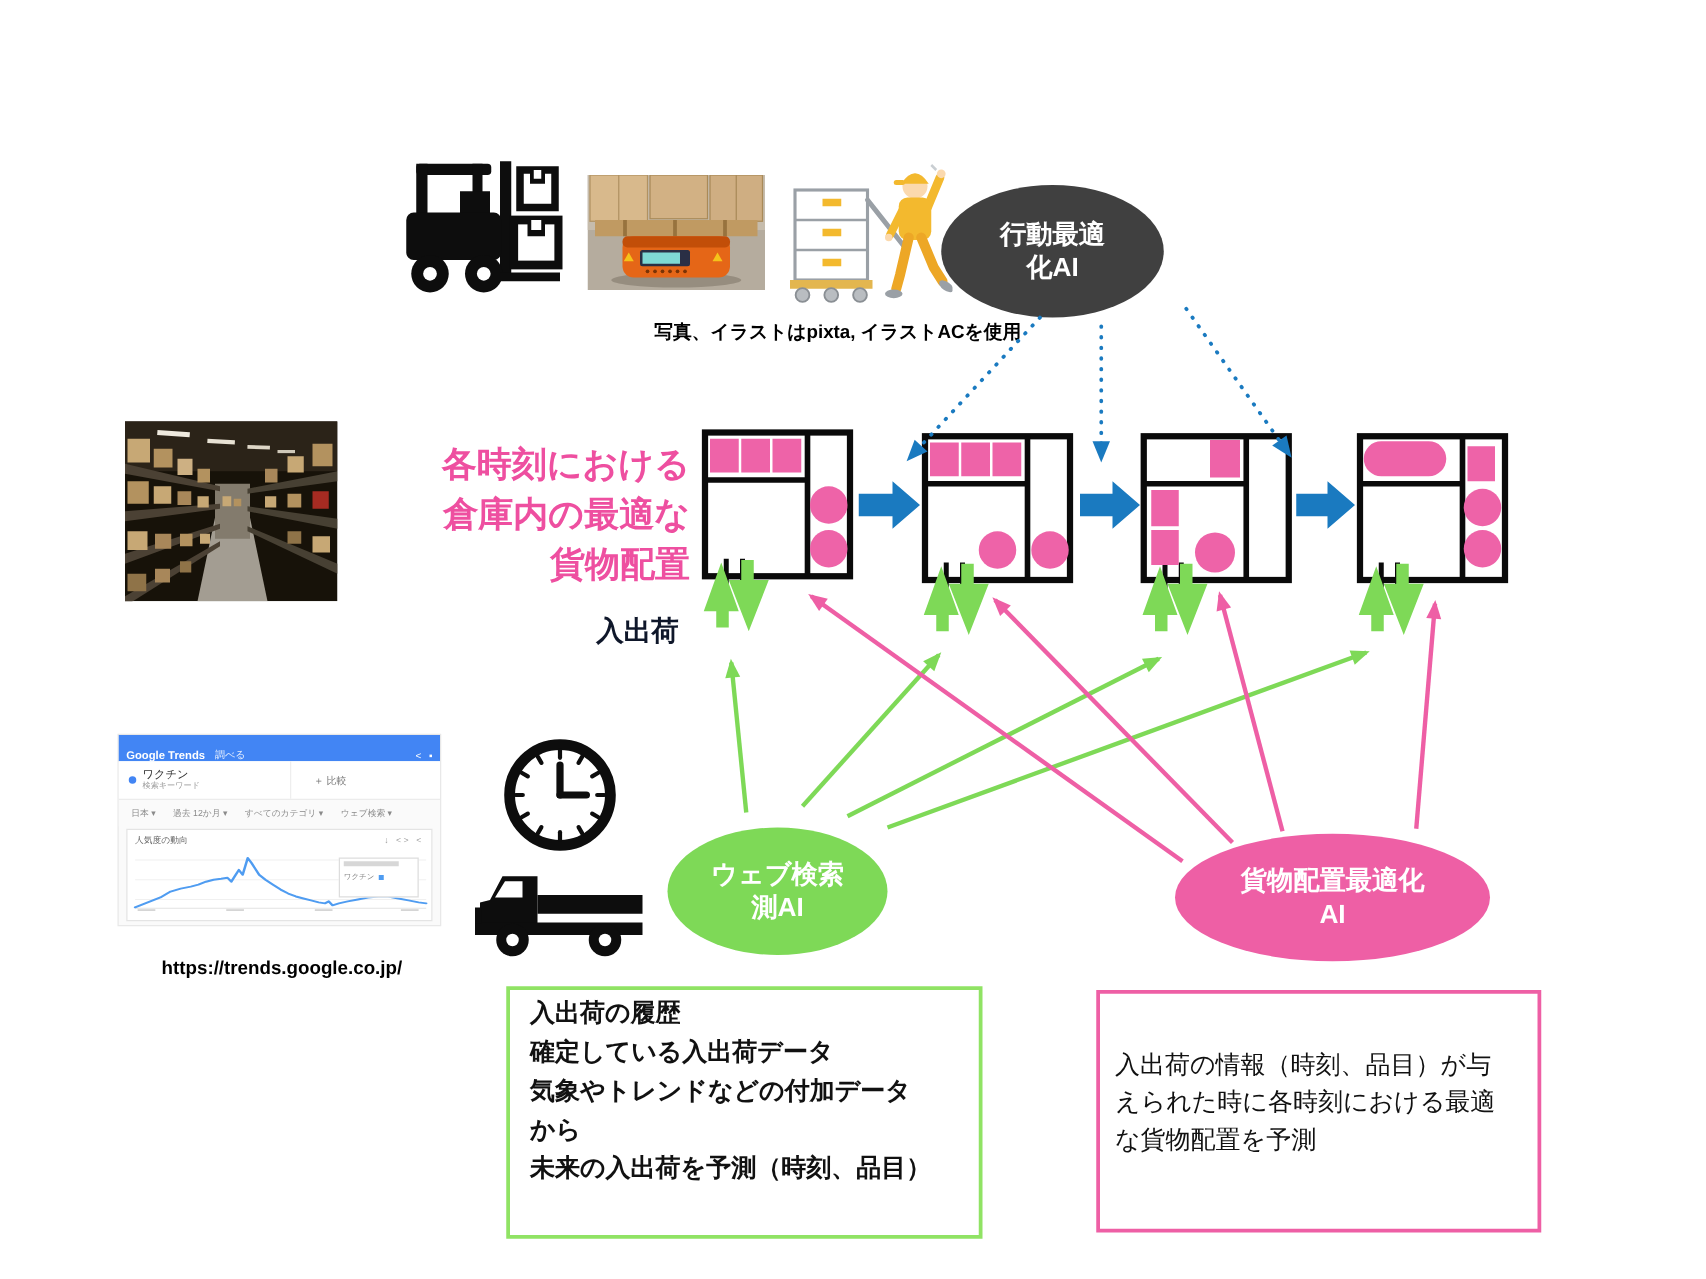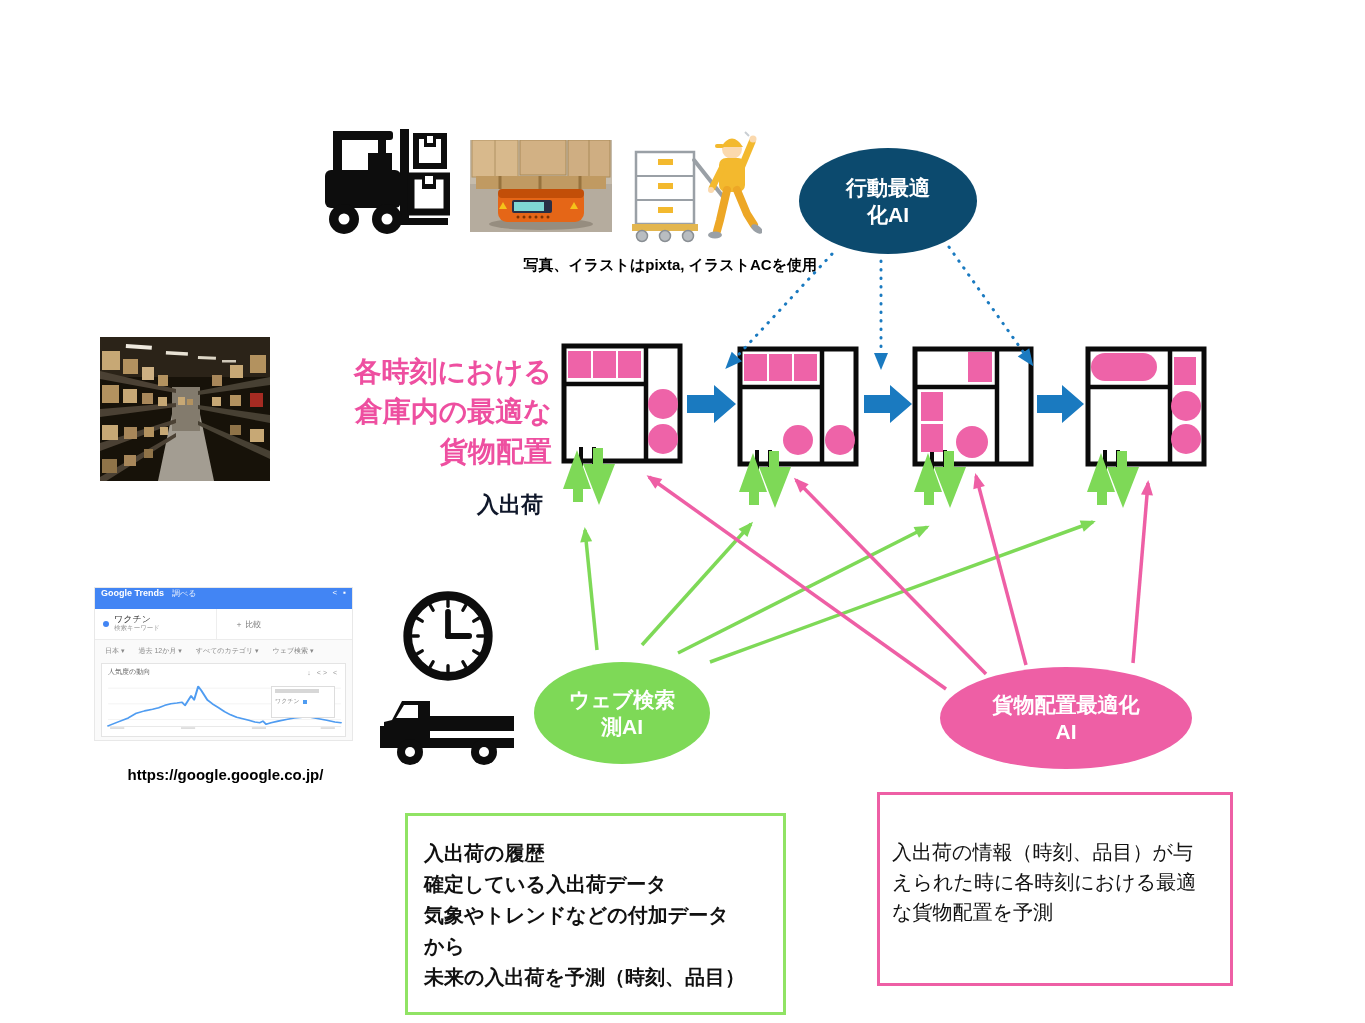--- a/index.html
+++ b/index.html
@@ -8,29 +8,29 @@
   .abs{position:absolute;}
   .preline{white-space:pre-line;}
   .ellipse{display:flex;align-items:center;justify-content:center;text-align:center;
            border-radius:50%;color:#fff;font-weight:bold;font-size:21px;line-height:1.3;}
   .notebox{box-sizing:border-box;background:#fff;font-size:20px;}
   .heading-pink{color:#ee4fa0;font-weight:bold;font-size:28px;line-height:1.42;text-align:right;}
   .caption{font-weight:bold;font-size:15px;text-align:right;color:#000;}
   .inout-label{color:#0f172a;font-weight:bold;font-size:22px;}
   
   .gt{width:257px;height:152px;background:#fafafa;box-shadow:0 0 0 1px #e8e8e8;font-family:"Liberation Sans","DejaVu Sans",sans-serif;}
-  .gt-header{height:21px;background:#4285f4;color:#fff;display:flex;align-items:flex-start;padding:0 6px;gap:8px;}
+  .gt-header{height:21px;background:#4285f4;color:#fff;display:flex;align-items:flex-end;padding:0 6px;gap:8px;}
   .gt-brand{font-size:9px;font-weight:bold;}
   .gt-menu{font-size:8px;opacity:.85;}
   .gt-hicons{margin-left:auto;display:flex;gap:6px;align-items:center;font-size:8px;}
   .gt-search{height:30px;background:#fff;border-bottom:1px solid #ececec;display:flex;align-items:center;padding:0 8px;}
   .gt-dot{width:6px;height:6px;border-radius:50%;background:#4285f4;margin-right:5px;}
   .gt-kw{font-size:9px;color:#333;line-height:1.1;}
   .gt-kwsub{font-size:6.5px;color:#9a9a9a;}
-  .gt-compare{font-size:8px;color:#777;margin-left:56px;border-left:1px solid #eee;padding-left:18px;height:100%;display:flex;align-items:center;}
+  .gt-compare{font-size:8px;color:#777;margin-left:72px;border-left:1px solid #eee;padding-left:18px;height:100%;display:flex;align-items:center;}
   .gt-filters{height:21px;display:flex;align-items:center;gap:14px;padding:0 10px;background:#fafafa;}
   .gt-filter{font-size:7px;color:#8a8a8a;}
   .gt-card{margin:2px 6px;background:#fff;border:1px solid #e4e4e4;height:72px;position:relative;}
   .gt-cardhead{display:flex;align-items:center;padding:3px 6px 0 6px;}
   .gt-cardtitle{font-size:7px;color:#666;}
   .gt-cicons{margin-left:auto;font-size:7px;color:#9a9a9a;letter-spacing:2px;}
   .gt-tooltip{position:absolute;right:10px;top:22px;width:56px;height:26px;background:#fff;border:1px solid #ddd;padding:2px 3px;}
   .gt-ttbar{width:44px;height:4px;background:#d7d7d7;margin-bottom:4px;}
   .gt-ttrow{display:flex;align-items:center;gap:3px;font-size:6px;color:#888;}
   .gt-ttsq{width:4px;height:4px;background:#4f9cf1;}
@@ -113,21 +113,21 @@
     <line x1="90" y1="42" x2="80" y2="62" stroke="#f3b92e" stroke-width="6.5" stroke-linecap="round"></line>
     <circle cx="79" cy="64" r="3" fill="#fbd9ae"></circle>
     <path d="M95 64 L88 94 L85 105" stroke="#eda726" stroke-width="8" fill="none" stroke-linecap="round"></path>
     <path d="M105 64 L115 88 L122 99" stroke="#eda726" stroke-width="8" fill="none" stroke-linecap="round"></path>
     <ellipse cx="83" cy="109" rx="7" ry="3.5" fill="#9aa0a6"></ellipse>
     <ellipse cx="125" cy="103" rx="6.5" ry="3.5" fill="#9aa0a6" transform="rotate(35 125 103)"></ellipse>
   </svg>
 
   <div class="abs caption" style="left:417px;top:256px;width:400px;">写真、イラストはpixta, イラストACを使用</div>
 
-  <div class="abs ellipse preline" style="left:799px;top:148px;width:178px;height:106px;background:#0c4a6e;">行動最適
+  <div class="abs ellipse preline" style="left:753px;top:148px;width:178px;height:106px;background:#404040;">行動最適
 化AI</div>
 
 
   <svg class="abs" style="left:100px;top:337px;" width="170" height="144" viewBox="0 0 170 144">
     <rect width="170" height="144" fill="#171209"></rect>
     <rect width="170" height="40" fill="#2b2318"></rect>
     <rect x="26" y="7" width="26" height="4" fill="#efeadf" transform="rotate(4 26 7)"></rect>
     <rect x="66" y="14" width="22" height="3.5" fill="#e8e2d4" transform="rotate(3 66 14)"></rect>
     <rect x="98" y="19" width="18" height="3" fill="#ddd6c6" transform="rotate(2 98 19)"></rect>
     <rect x="122" y="23" width="14" height="2.5" fill="#cfc8b8"></rect>
@@ -286,21 +286,21 @@
       <div class="gt-tooltip">
         <div class="gt-ttbar"></div>
         <div class="gt-ttrow">
           <span>ワクチン</span>
           <span class="gt-ttsq"></span>
         </div>
       </div>
     </div>
   </div>
 
-  <div class="abs url" style="left:98px;top:766px;width:255px;">https://google.google.co.jp/</div>
+  <div class="abs url" style="left:98px;top:766px;width:255px;">https://trends.google.co.jp/</div>
 
   <svg class="abs" style="left:400px;top:588px;" width="96" height="96" viewBox="0 0 100 100">
     <circle cx="50" cy="50" r="42" fill="#fff" stroke="#0d0d0d" stroke-width="9"></circle>
     <g stroke="#0d0d0d" stroke-width="3.5" stroke-linecap="round">
       <line x1="50" y1="13" x2="50" y2="19"></line>
         <line x1="50" y1="81" x2="50" y2="87"></line>
       <line x1="13" y1="50" x2="19" y2="50"></line>
         <line x1="81" y1="50" x2="87" y2="50"></line>
       <line x1="31.5" y1="18" x2="34.5" y2="23.2"></line>
         <line x1="65.5" y1="76.8" x2="68.5" y2="82"></line>
@@ -325,21 +325,21 @@
       <circle cx="32" cy="64" r="5" fill="#fff"></circle>
     <circle cx="106" cy="64" r="13" fill="#0d0d0d"></circle>
       <circle cx="106" cy="64" r="5" fill="#fff"></circle>
   </svg>
 
   <div class="abs ellipse preline" style="left:534px;top:662px;width:176px;height:102px;background:#7ed957;">ウェブ検索
 測AI</div>
   <div class="abs ellipse preline" style="left:940px;top:667px;width:252px;height:102px;background:#ee5fa5;">貨物配置最適化
 AI</div>
 
-  <div class="abs notebox preline" style="left:405px;top:789px;width:381px;height:202px;border:3px solid #90e364;padding:22px 16px;font-weight:bold;line-height:1.55;margin-top:24px;">入出荷の履歴
+  <div class="abs notebox preline" style="left:405px;top:789px;width:381px;height:202px;border:3px solid #90e364;padding:4px 16px;font-weight:bold;line-height:1.55;">入出荷の履歴
 確定している入出荷データ
 気象やトレンドなどの付加データ
 から
 未来の入出荷を予測（時刻、品目）</div>
   <div class="abs notebox" style="left:877px;top:792px;width:356px;height:194px;border:3px solid #ee5fa5;padding:42px 20px 14px 12px;line-height:1.5;">入出荷の情報（時刻、品目）が与えられた時に各時刻における最適な貨物配置を予測</div>
 
   <svg class="abs" style="left:0;top:0;" width="1365" height="1023" viewBox="0 0 1365 1023">
     <defs>
       <marker id="mGreen" markerUnits="userSpaceOnUse" markerWidth="18" markerHeight="16" refX="13" refY="7" orient="auto">
         <path d="M1,1 L16,7 L1,13 Z" fill="#7ed957"></path>

